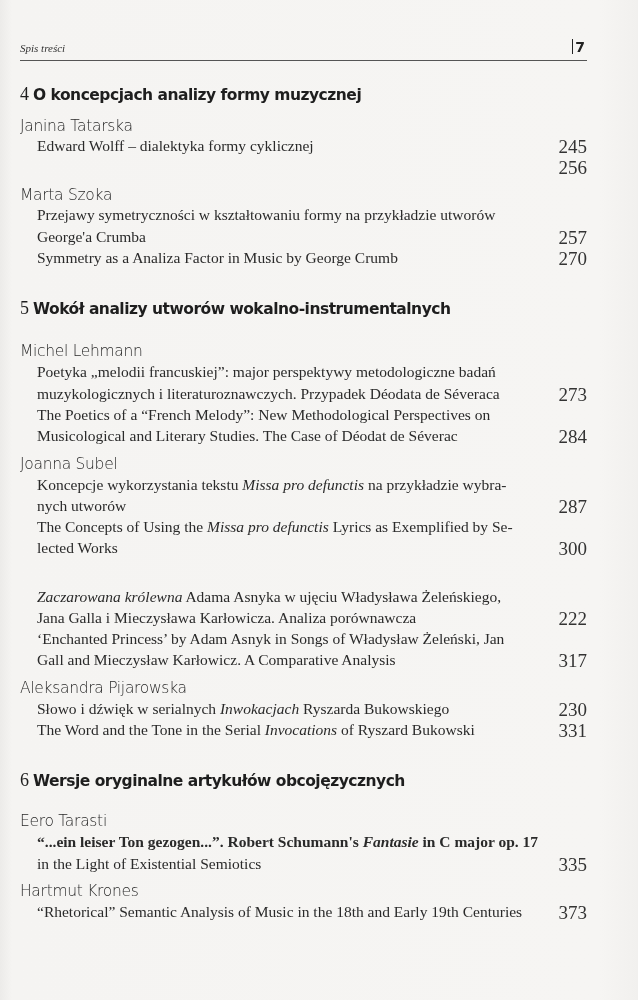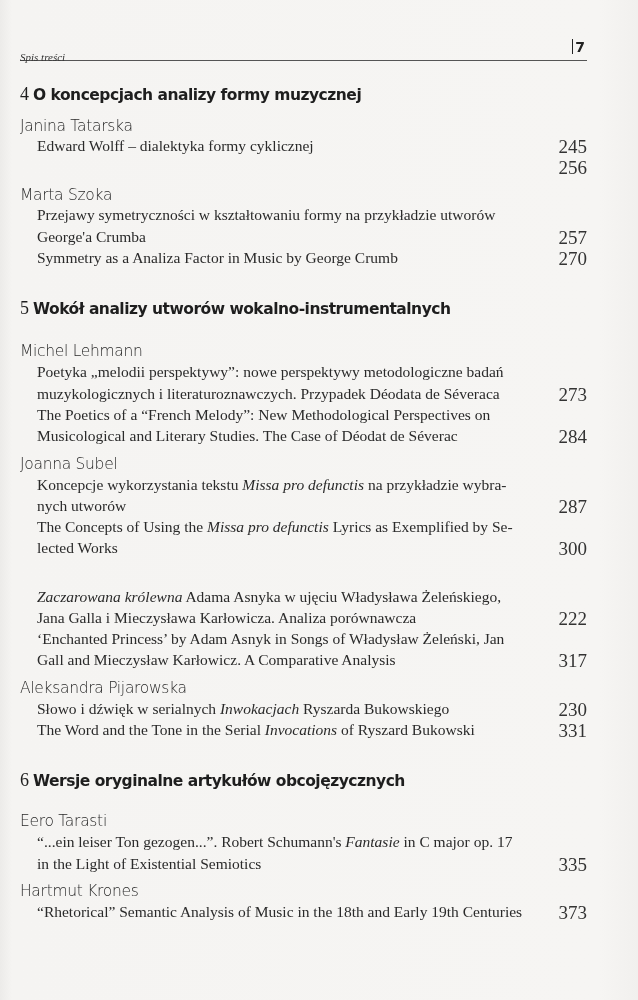--- a/index.html
+++ b/index.html
@@ -30,21 +30,20 @@
       border-bottom: 1px solid #555;
     }
     .running-head .title {
       position: absolute;
       left: 0;
       top: 0;
       font-family: "Liberation Serif", serif;
       font-style: italic;
       font-size: 11px;
       color: #333;
-      margin-top: 9px;
     }
     .running-head .pagenum {
       position: absolute;
       right: 2px;
       top: -3px;
       font-family: "DejaVu Sans", sans-serif;
       font-weight: bold;
       font-size: 14px;
       color: #222;
     }
@@ -135,21 +134,21 @@
     <span>Symmetry as a Analiza Factor in Music by George Crumb</span>
     <span class="pg">270</span>
   </div>
 
   <div class="section-title" style="top:298px;">
     <span class="num">5</span><span>Wokół analizy utworów wokalno-instrumentalnych</span>
   </div>
 
   <div class="author" style="top:342px;">Michel Lehmann</div>
   <div class="entry-line" style="top:363px;">
-    <span>Poetyka „melodii perspektywy”: nowe perspektywy metodologiczne badań</span>
+    <span>Poetyka „melodii francuskiej”: major perspektywy metodologiczne badań</span>
   </div>
   <div class="entry-line" style="top:385px;">
     <span>muzykologicznych i literaturoznawczych. Przypadek Déodata de Séveraca</span>
     <span class="pg">273</span>
   </div>
   <div class="entry-line" style="top:406px;">
     <span>The Poetics of a “French Melody”: New Methodological Perspectives on</span>
   </div>
   <div class="entry-line" style="top:427px;">
     <span>Musicological and Literary Studies. The Case of Déodat de Séverac</span>
@@ -195,21 +194,21 @@
   <div class="entry-line" style="top:721px;">
     <span>The Word and the Tone in the Serial <i>Invocations</i> of Ryszard Bukowski</span>
     <span class="pg">331</span>
   </div>
 
   <div class="section-title" style="top:770px;">
     <span class="num">6</span><span>Wersje oryginalne artykułów obcojęzycznych</span>
   </div>
 
   <div class="author" style="top:812px;">Eero Tarasti</div>
-  <div class="entry-line" style="top:833px;">
+  <div class="entry-line" style="top:833px;font-weight:bold;">
     <span>“...ein leiser Ton gezogen...”. Robert Schumann's <i>Fantasie</i> in C major op. 17</span>
   </div>
   <div class="entry-line" style="top:855px;">
     <span>in the Light of Existential Semiotics</span>
     <span class="pg">335</span>
   </div>
 
   <div class="author" style="top:882px;">Hartmut Krones</div>
   <div class="entry-line" style="top:903px;">
     <span>“Rhetorical” Semantic Analysis of Music in the 18th and Early 19th Centuries</span>

